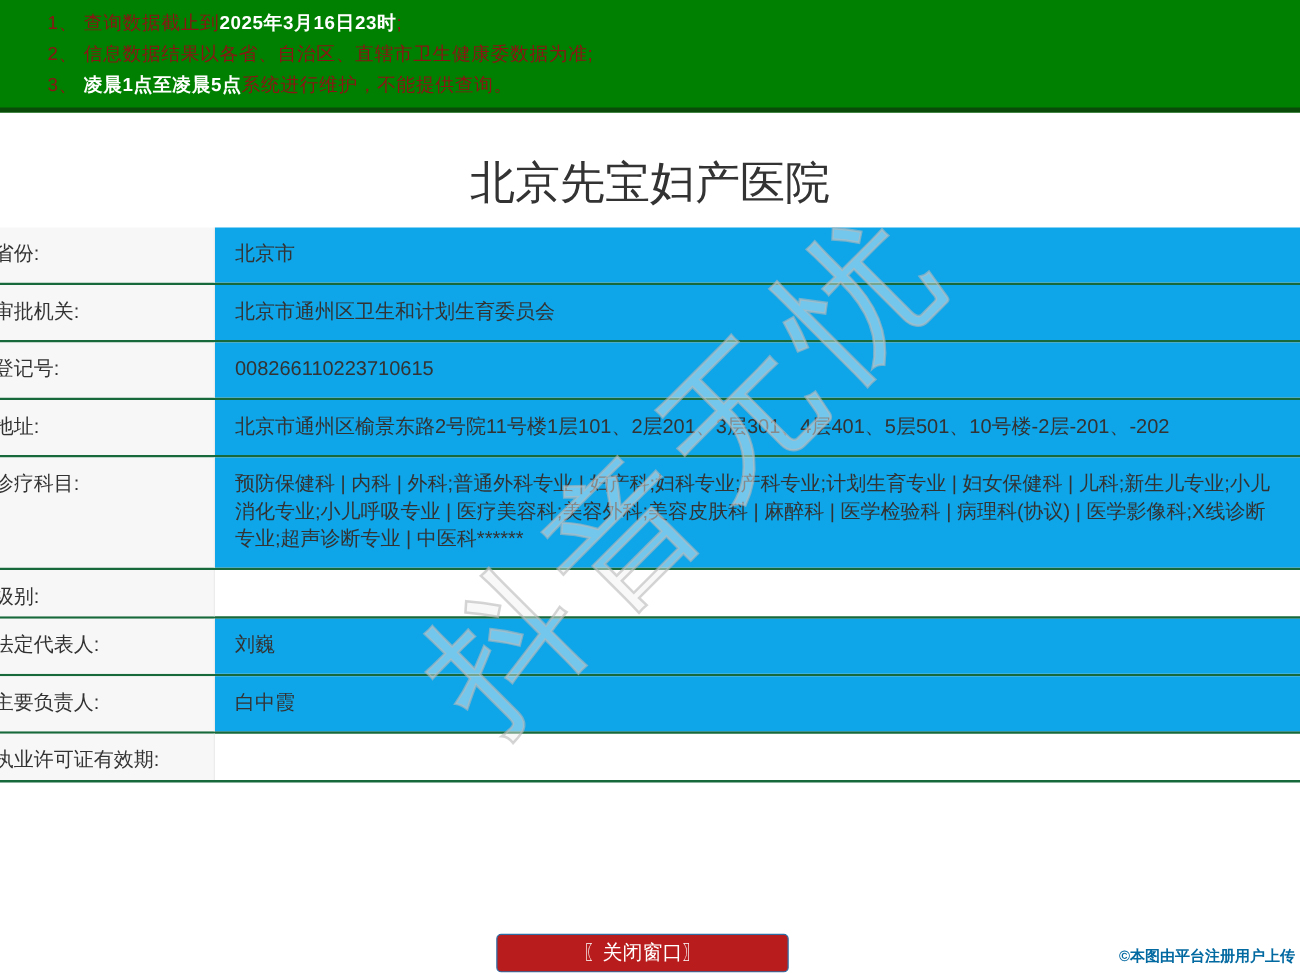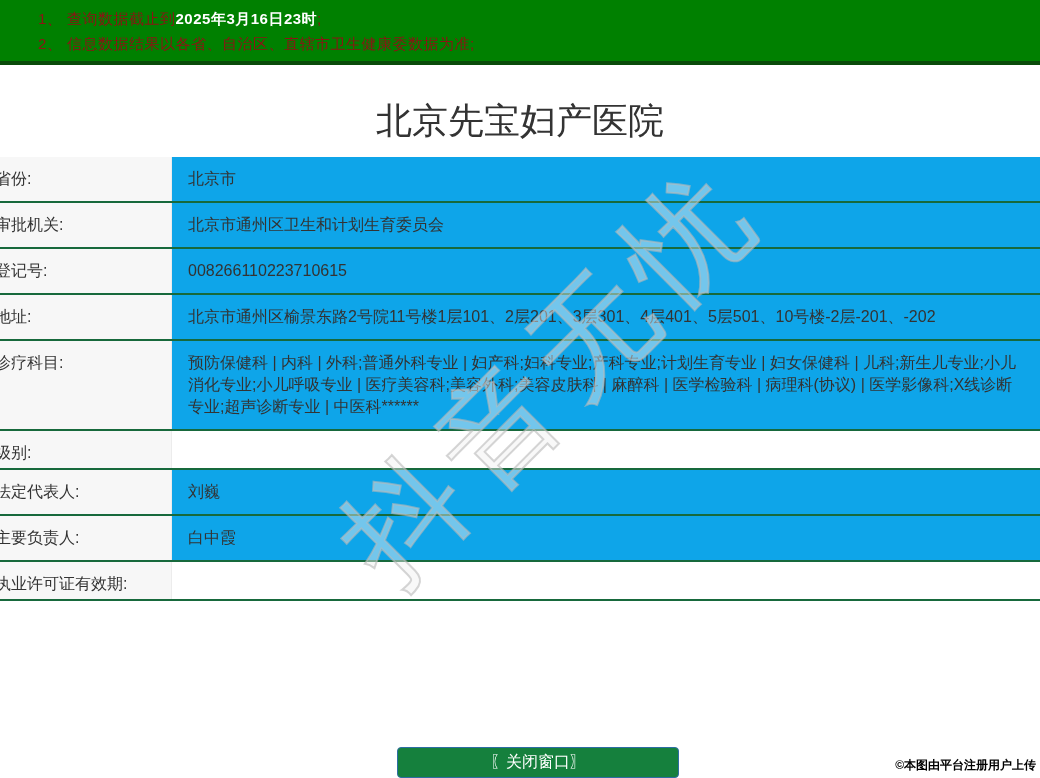--- a/index.html
+++ b/index.html
@@ -79,49 +79,52 @@
     white-space:nowrap;
     color:rgba(240,240,240,0.45);
     -webkit-text-stroke:2px rgba(185,185,185,0.6);
     pointer-events:none;
     z-index:5;
   }
   
   .close-btn{
     position:absolute;
     left:397px; top:747px;
-    width:282px; height:31px;
-    background:#15803d;
+    width:234px; height:31px;
+    background:#b91c1c;
     color:#ffffff;
     font-size:16px;
     font-family:"Liberation Sans","DejaVu Sans",sans-serif;
     border:1px solid #2e6da4;
     border-radius:4px;
     cursor:pointer;
     z-index:4;
   }
   .copyright{
     position:absolute;
     right:4px; top:757px;
     font-size:12px;
     font-weight:bold;
-    color:#000000;
+    color:#0369a1;
     text-shadow:-1px 0 #fff,1px 0 #fff,0 -1px #fff,0 1px #fff;
     z-index:6;
   }
 </style>
 </head>
 <body>
 
 <div class="banner">
   <div class="banner-line">
     <span>1、 查询数据截止到</span><span class="hl">2025年3月16日23时</span><span>;</span>
   </div>
   <div class="banner-line">
     <span>2、 信息数据结果以各省、自治区、直辖市卫生健康委数据为准;</span><span class="hl"></span><span></span>
+  </div>
+  <div class="banner-line">
+    <span>3、 </span><span class="hl">凌晨1点至凌晨5点</span><span>系统进行维护，不能提供查询。</span>
   </div>
 </div>
 
 <h1 class="page-title">北京先宝妇产医院</h1>
 
 <div class="info-table">
 
   <div class="info-row">
     <div class="info-label"><span class="clip">省份:</span></div>
     <div class="info-value">北京市</div>

